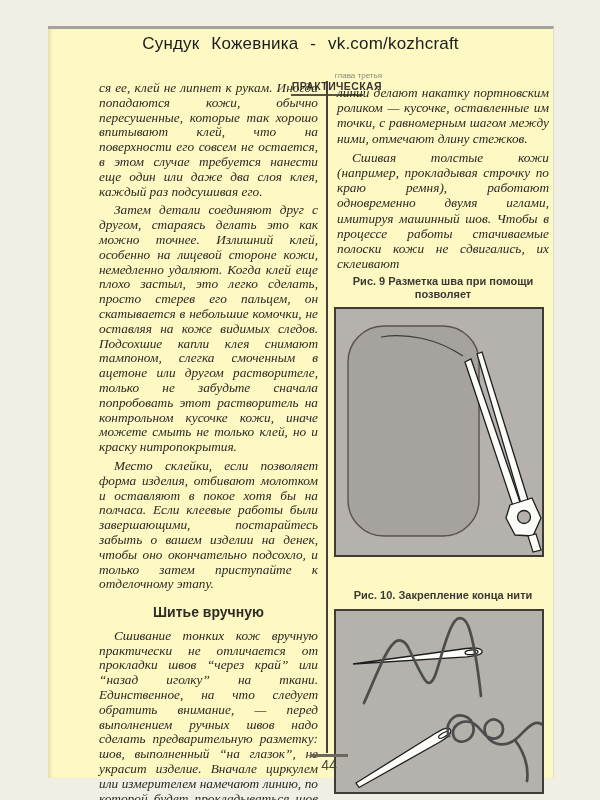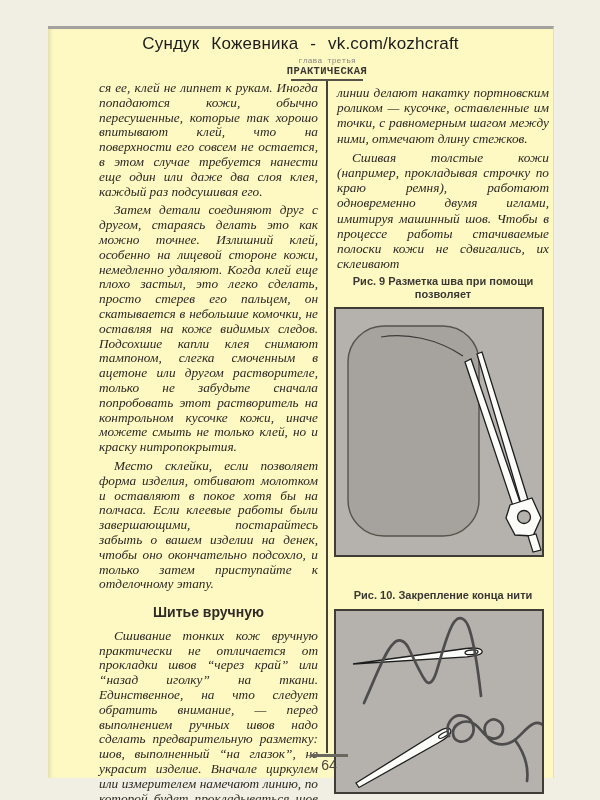--- a/index.html
+++ b/index.html
@@ -17,22 +17,22 @@
     box-shadow:inset 4px 0 4px -2px rgba(0,0,0,0.12);
   }
   .header-title{
     position:absolute;top:5px;left:0;width:100%;
     text-align:center;
     font-family:"Liberation Sans",sans-serif;
     font-size:17px;color:#1c1c1c;
     word-spacing:7px;letter-spacing:0.2px;
   }
   .chapter{
-    position:absolute;left:224px;top:27px;width:110px;text-align:center;
-    font-family:Liberation Mono, monospace;
+    position:absolute;left:224px;top:42px;width:110px;text-align:right;
+    font-family:Liberation Sans, sans-serif;
   }
   .chapter-kicker{font-size:8px;color:#8a8880;line-height:9px;}
   .chapter-name{font-size:10.5px;font-weight:bold;color:#3a3733;letter-spacing:0.4px;line-height:12px;}
   .chapter-rule{width:72px;height:2px;background:#565349;margin:2px auto 0;}
   .col-divider{
     position:absolute;left:278px;top:52px;width:2px;height:672px;background:#454239;
   }
   .text{
     color:#2b2822;text-align:justify;
   }
@@ -133,15 +133,15 @@
         <path d="M 20 172 L 100 122 C 108 117 113 115.5 114.6 119 C 116.1 122.5 111 127 103 131.5 L 23 176.5 Z" fill="#fcfcf9" stroke="#1d1d1d" stroke-width="1.3"></path>
         <ellipse cx="107.5" cy="124" rx="5.5" ry="2.1" transform="rotate(-30 107.5 124)" fill="none" stroke="#1d1d1d" stroke-width="1.2"></ellipse>
 
         <path d="M 113 125 C 108 112 118 102 128 105 C 138 108 141 121 133 128 C 127 133 117 131 117 122 C 117 114 126 109 134 111 C 143 113 145 122 152 126 C 159 130 167 126 167 118 C 167 111 159 106 153 110 C 147 114 147 123 154 129 C 161 135 172 135 180 128 C 186 123 191 116 197 113 C 201 111 205 112 208 115" fill="none" stroke="#4d4d4d" stroke-width="2.7" stroke-linecap="round"></path>
         <path d="M 179 129 C 187 140 193 155 191 170" fill="none" stroke="#4d4d4d" stroke-width="2.7" stroke-linecap="round"></path>
       </svg>
     </div>
   </div>
 
   <div class="footer-rule"></div>
-  <div class="page-number">64</div>
+  <div class="page-number">44</div>
 
 </div>
 
 </body></html>

